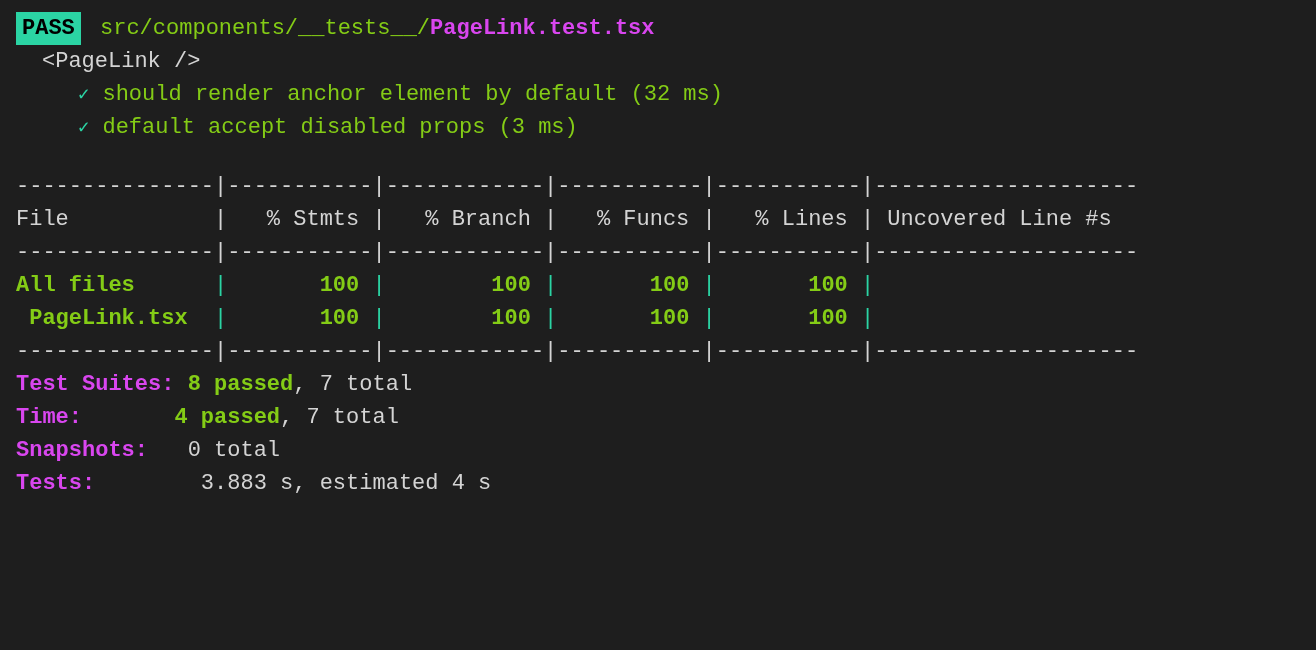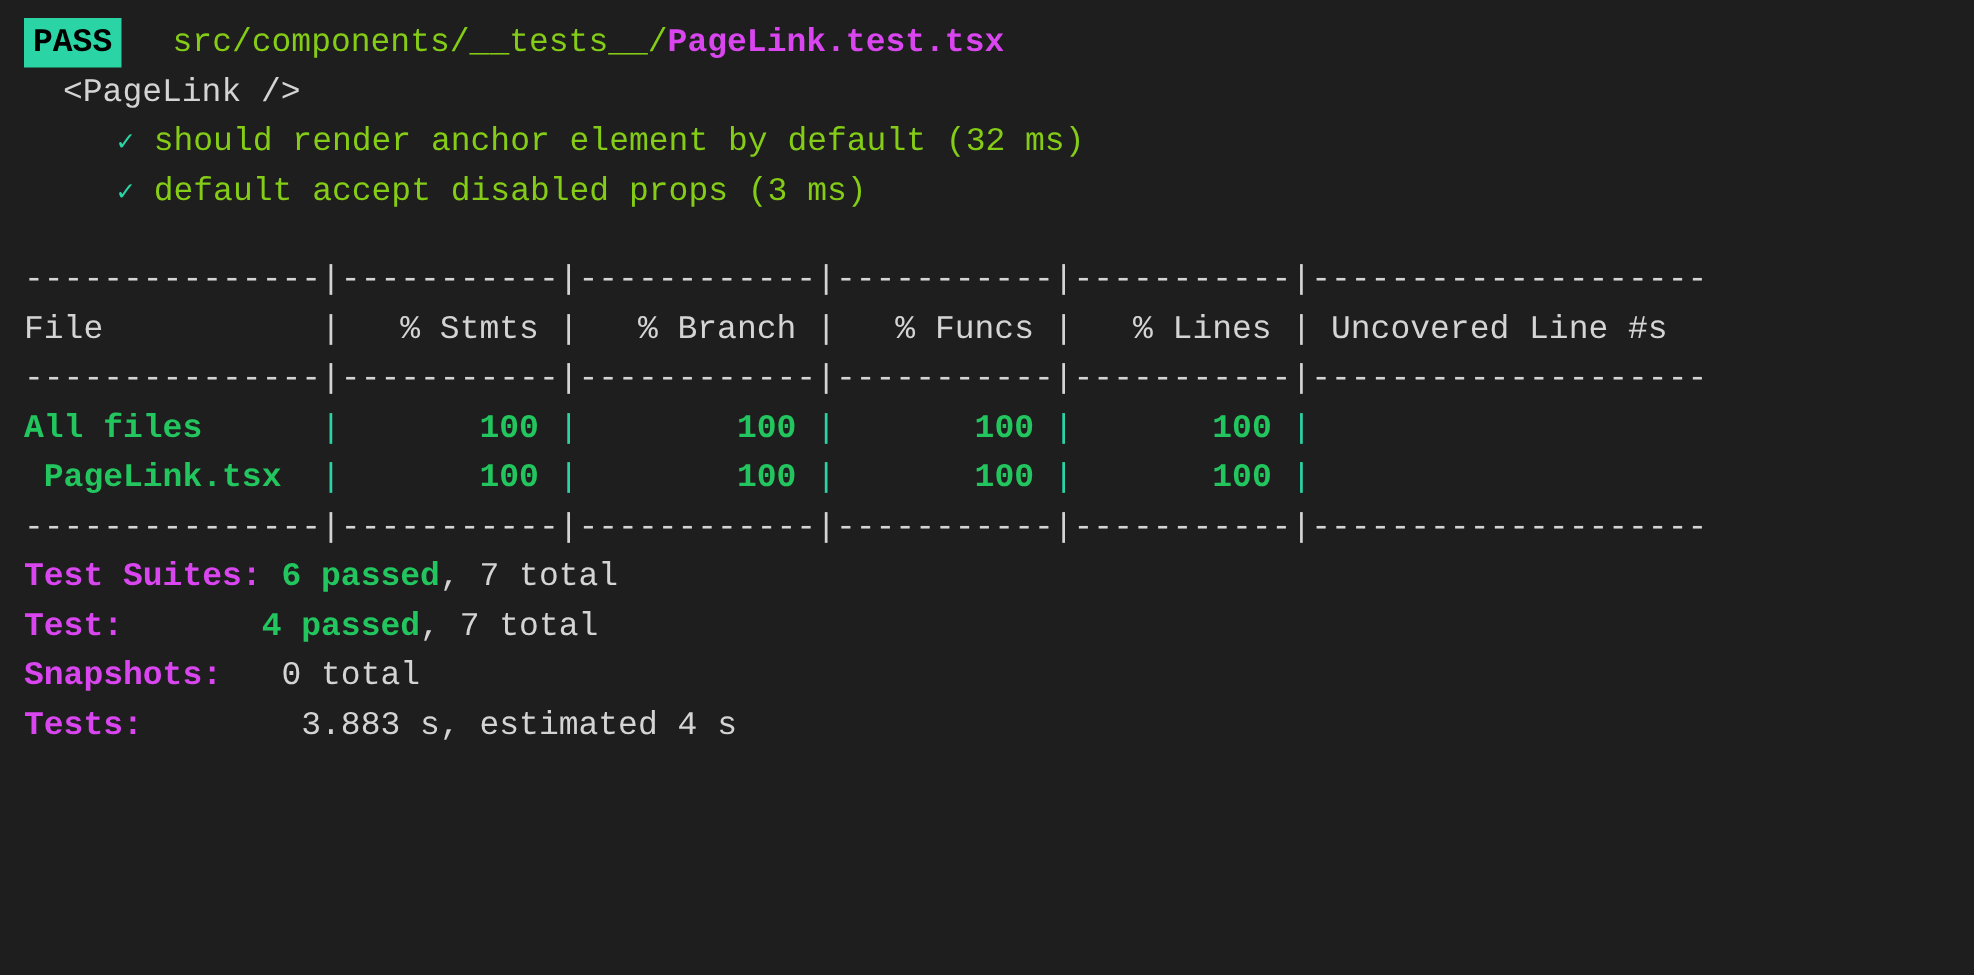--- a/index.html
+++ b/index.html
@@ -12,26 +12,26 @@
     padding: 12px 16px;
     width: 1316px;
     height: 650px;
     overflow: hidden;
   }
   .pass-badge {
     background: #2BD4A4;
     color: #000;
     font-weight: bold;
     padding: 0 6px;
-    margin-right: 21px;
+    margin-right: 6px;
     display: inline-block;
   }
   .dim { color: #84cc16; }
   .bold { font-weight: bold; color: #d946ef; }
-  .green { color: #22c55e; font-weight: bold; text-align: center; }
+  .green { color: #84cc16; font-weight: bold; text-align: center; }
   .green-light { color: #2BD4A4; }
   .check { color: #2BD4A4; font-size: 0.85em; }
   .test-row { padding-left: 62px; }
   .suite-name { padding-left: 26px; }
   pre { font-family: inherit; white-space: pre; }
   .coverage-block { margin-top: 26px; }
   .summary-block { margin-top: 0; }
 </style>
 </head>
 <body>
@@ -49,16 +49,16 @@
   </div>
 
 <pre class="coverage-block" id="coverage"><span>---------------|-----------|------------|-----------|-----------|--------------------</span>
 File           |   % Stmts |   % Branch |   % Funcs |   % Lines | Uncovered Line #s  
 ---------------|-----------|------------|-----------|-----------|--------------------
 <span class="green">All files     </span><span class="green-light"> | </span><span class="green">      100</span><span class="green-light"> | </span><span class="green">       100</span><span class="green-light"> | </span><span class="green">      100</span><span class="green-light"> | </span><span class="green">      100</span><span class="green-light"> | </span><span class="green">                   </span>
 <span class="green"> PageLink.tsx </span><span class="green-light"> | </span><span class="green">      100</span><span class="green-light"> | </span><span class="green">       100</span><span class="green-light"> | </span><span class="green">      100</span><span class="green-light"> | </span><span class="green">      100</span><span class="green-light"> | </span><span class="green">                   </span>
 ---------------|-----------|------------|-----------|-----------|--------------------
 </pre>
 
-<pre class="summary-block"><span class="label bold">Test Suites:</span> <span class="green">6 passed</span><span>, 7 total</span>
-<span class="label bold">Test:</span>       <span class="green">4 passed</span><span>, 7 total</span>
+<pre class="summary-block"><span class="label bold">Test Suites:</span> <span class="green">8 passed</span><span>, 7 total</span>
+<span class="label bold">Time:</span>       <span class="green">4 passed</span><span>, 7 total</span>
 <span class="label bold">Snapshots:</span>   <span>0 total</span>
 <span class="label bold">Tests:</span>        <span>3.883 s, estimated 4 s</span></pre>
 
 </body></html>

